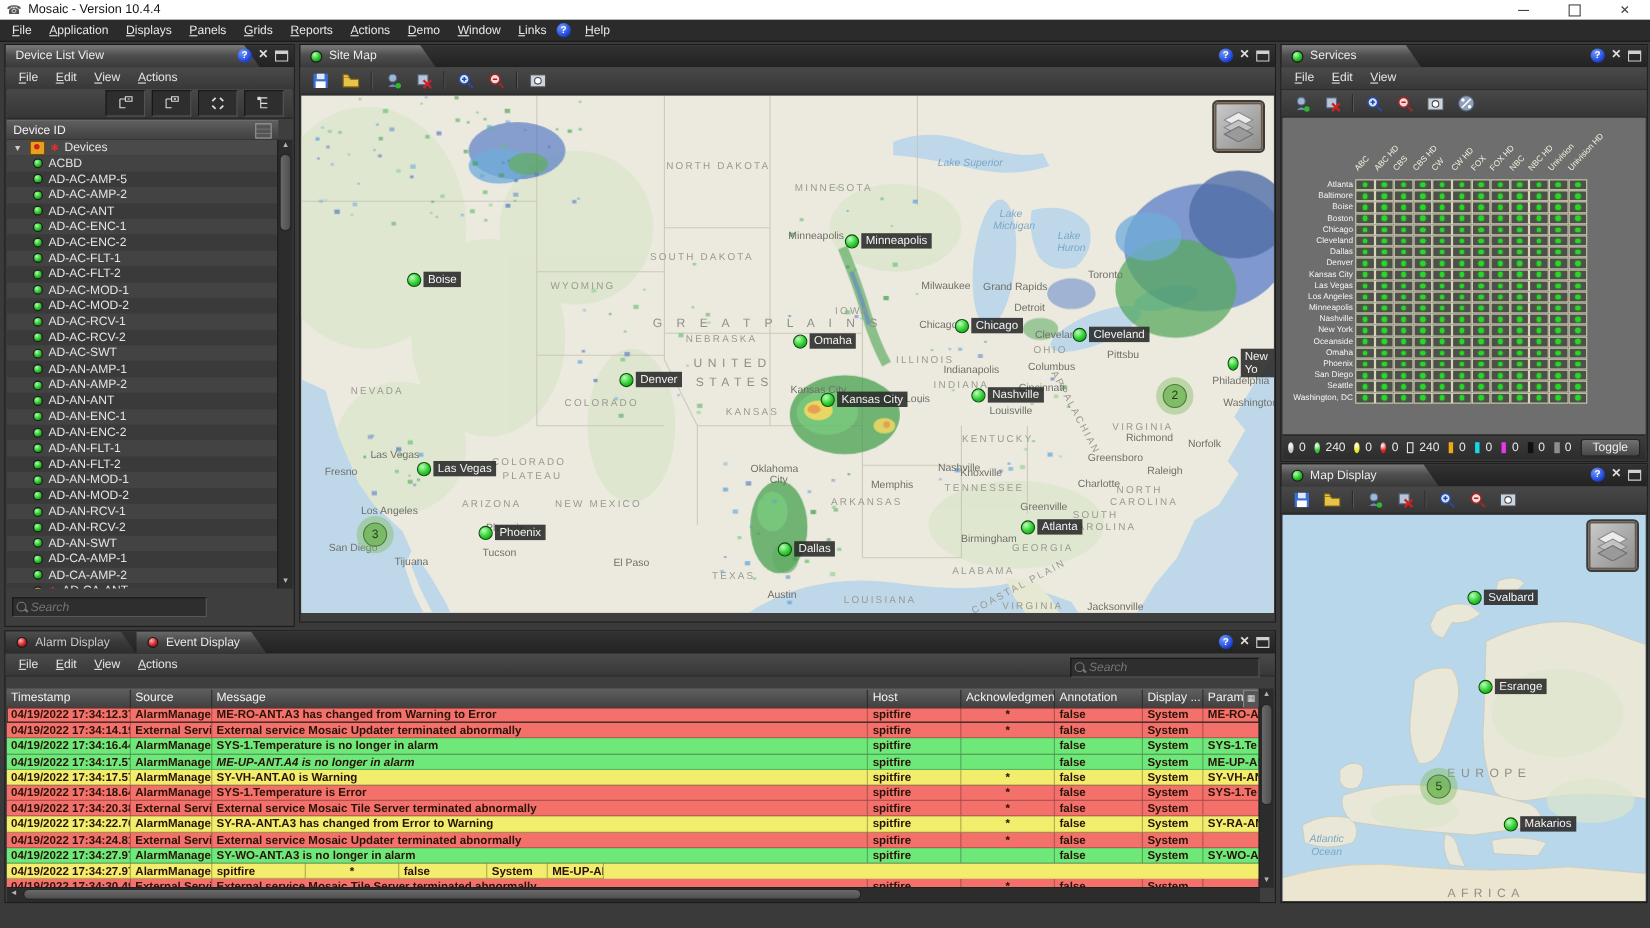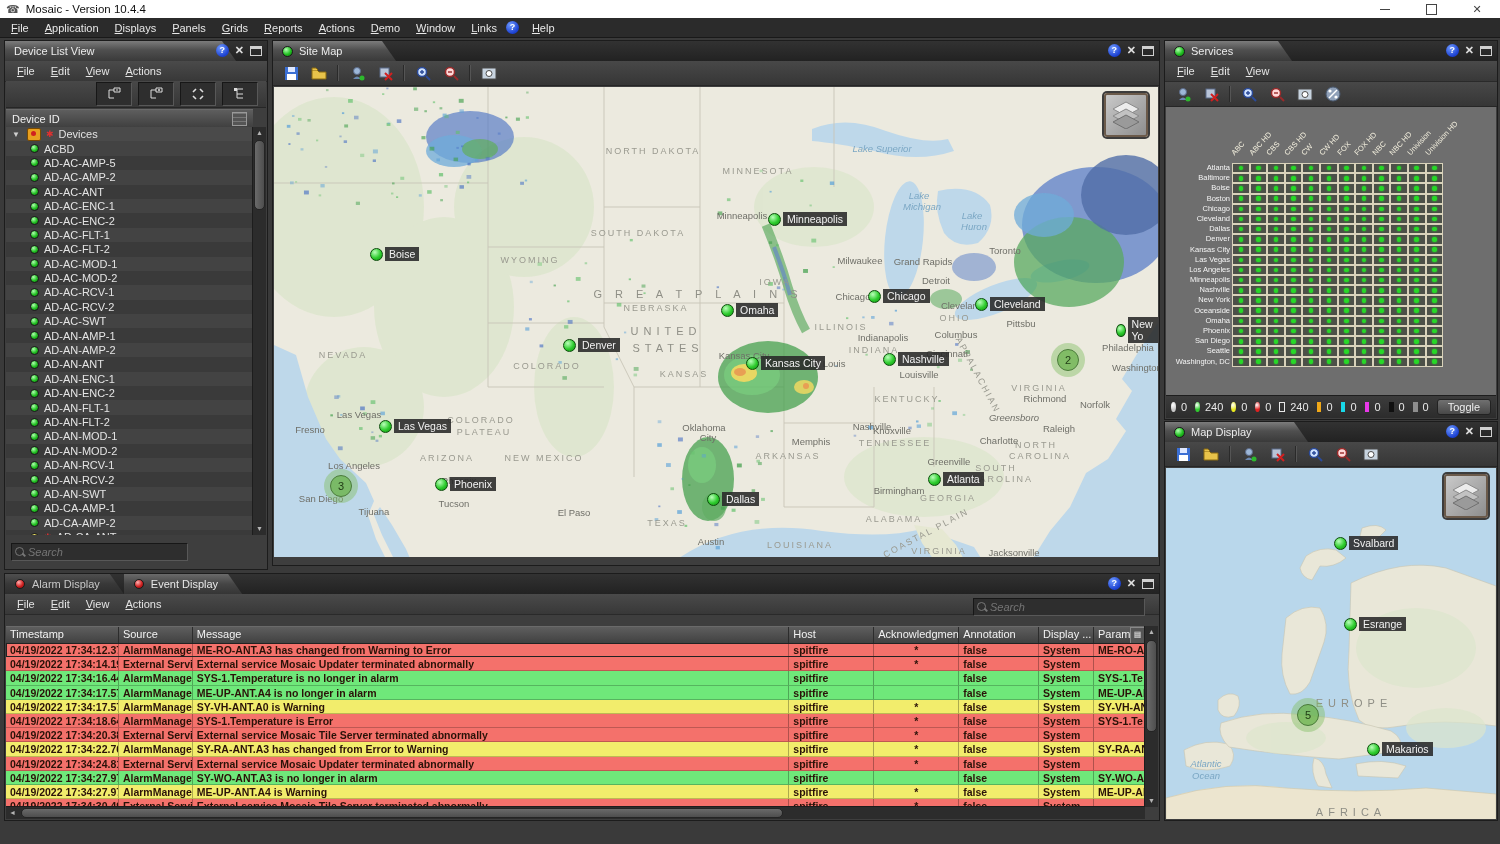--- a/index.html
+++ b/index.html
@@ -680,21 +680,21 @@
           <div class="geolabel city" style="left: 854px; top: 260px;">Philadelphia</div>
           <div class="geolabel city" style="left: 863px; top: 280px;">Washington</div>
           <div class="geolabel city" style="left: 682px; top: 247px;">Columbus</div>
           <div class="geolabel city" style="left: 609px; top: 250px;">Indianapolis</div>
           <div class="geolabel city" style="left: 673px; top: 266px;">Cincinnati</div>
           <div class="geolabel city" style="left: 645px; top: 287px;">Louisville</div>
           <div class="geolabel city" style="left: 553px; top: 276px;">St. Louis</div>
           <div class="geolabel city" style="left: 470px; top: 268px;">Kansas City</div>
           <div class="geolabel city" style="left: 771px; top: 311px;">Richmond</div>
           <div class="geolabel city" style="left: 821px; top: 317px;">Norfolk</div>
-          <div class="geolabel city" style="left: 740px; top: 330px; font-style: italic;">Greensboro</div>
+          <div class="geolabel city" style="left: 740px; top: 330px;">Greensboro</div>
           <div class="geolabel city" style="left: 785px; top: 341px;">Raleigh</div>
           <div class="geolabel city" style="left: 725px; top: 353px;">Charlotte</div>
           <div class="geolabel city" style="left: 598px; top: 339px;">Nashville</div>
           <div class="geolabel city" style="left: 618px; top: 343px;">Knoxville</div>
           <div class="geolabel city" style="left: 537px; top: 354px;">Memphis</div>
           <div class="geolabel city" style="left: 675px; top: 374px;">Greenville</div>
           <div class="geolabel city" style="left: 625px; top: 403px;">Birmingham</div>
           <div class="geolabel city" style="left: 740px; top: 465px;">Jacksonville</div>
           <div class="geolabel city" style="left: 430px; top: 340px;">Oklahoma</div>
           <div class="geolabel city" style="left: 434px; top: 350px;">City</div>
@@ -1848,21 +1848,21 @@
           <div class="ecell c-message" style="width: 597px;">SYS-1.Temperature is no longer in alarm</div>
           <div class="ecell c-host" style="width: 85px;">spitfire</div>
           <div class="ecell c-ack" style="width: 85px;"></div>
           <div class="ecell c-annotation" style="width: 80px;">false</div>
           <div class="ecell c-display" style="width: 55px;">System</div>
           <div class="ecell c-param" style="width: 51px;">SYS-1.Te</div>
         </div>
         <div class="erow sev-ok">
           <div class="ecell c-timestamp" style="width: 113px;">04/19/2022 17:34:17.571</div>
           <div class="ecell c-source" style="width: 74px;">AlarmManager</div>
-          <div class="ecell c-message" style="width: 597px;">ME-UP-ANT.A4 is no longer in alarm</div>
+          <div class="ecell c-message" style="width: 597px; font-style: italic;">ME-UP-ANT.A4 is no longer in alarm</div>
           <div class="ecell c-host" style="width: 85px;">spitfire</div>
           <div class="ecell c-ack" style="width: 85px;"></div>
           <div class="ecell c-annotation" style="width: 80px;">false</div>
           <div class="ecell c-display" style="width: 55px;">System</div>
           <div class="ecell c-param" style="width: 51px;">ME-UP-AN</div>
         </div>
         <div class="erow sev-warning">
           <div class="ecell c-timestamp" style="width: 113px;">04/19/2022 17:34:17.572</div>
           <div class="ecell c-source" style="width: 74px;">AlarmManager</div>
           <div class="ecell c-message" style="width: 597px;">SY-VH-ANT.A0 is Warning</div>
@@ -1918,21 +1918,20 @@
           <div class="ecell c-message" style="width: 597px;">SY-WO-ANT.A3 is no longer in alarm</div>
           <div class="ecell c-host" style="width: 85px;">spitfire</div>
           <div class="ecell c-ack" style="width: 85px;"></div>
           <div class="ecell c-annotation" style="width: 80px;">false</div>
           <div class="ecell c-display" style="width: 55px;">System</div>
           <div class="ecell c-param" style="width: 51px;">SY-WO-A</div>
         </div>
         <div class="erow sev-warning">
           <div class="ecell c-timestamp" style="width: 113px;">04/19/2022 17:34:27.979</div>
           <div class="ecell c-source" style="width: 74px;">AlarmManager</div>
-          <div class="ecell c-message" style="width: 597px;">ME-UP-ANT.A4 is Warning</div>
           <div class="ecell c-host" style="width: 85px;">spitfire</div>
           <div class="ecell c-ack" style="width: 85px;">*</div>
           <div class="ecell c-annotation" style="width: 80px;">false</div>
           <div class="ecell c-display" style="width: 55px;">System</div>
           <div class="ecell c-param" style="width: 51px;">ME-UP-AN</div>
         </div>
         <div class="erow sev-error">
           <div class="ecell c-timestamp" style="width: 113px;">04/19/2022 17:34:30.494</div>
           <div class="ecell c-source" style="width: 74px;">External Servi...</div>
           <div class="ecell c-message" style="width: 597px;">External service Mosaic Tile Server terminated abnormally</div>

